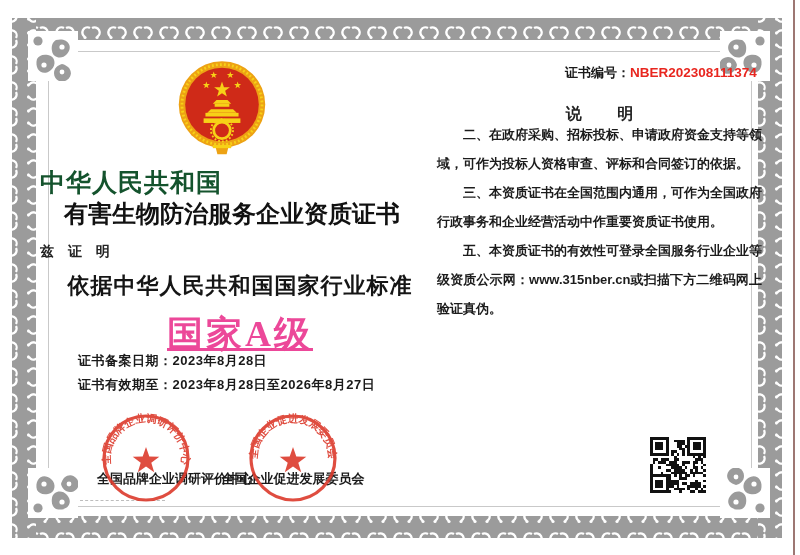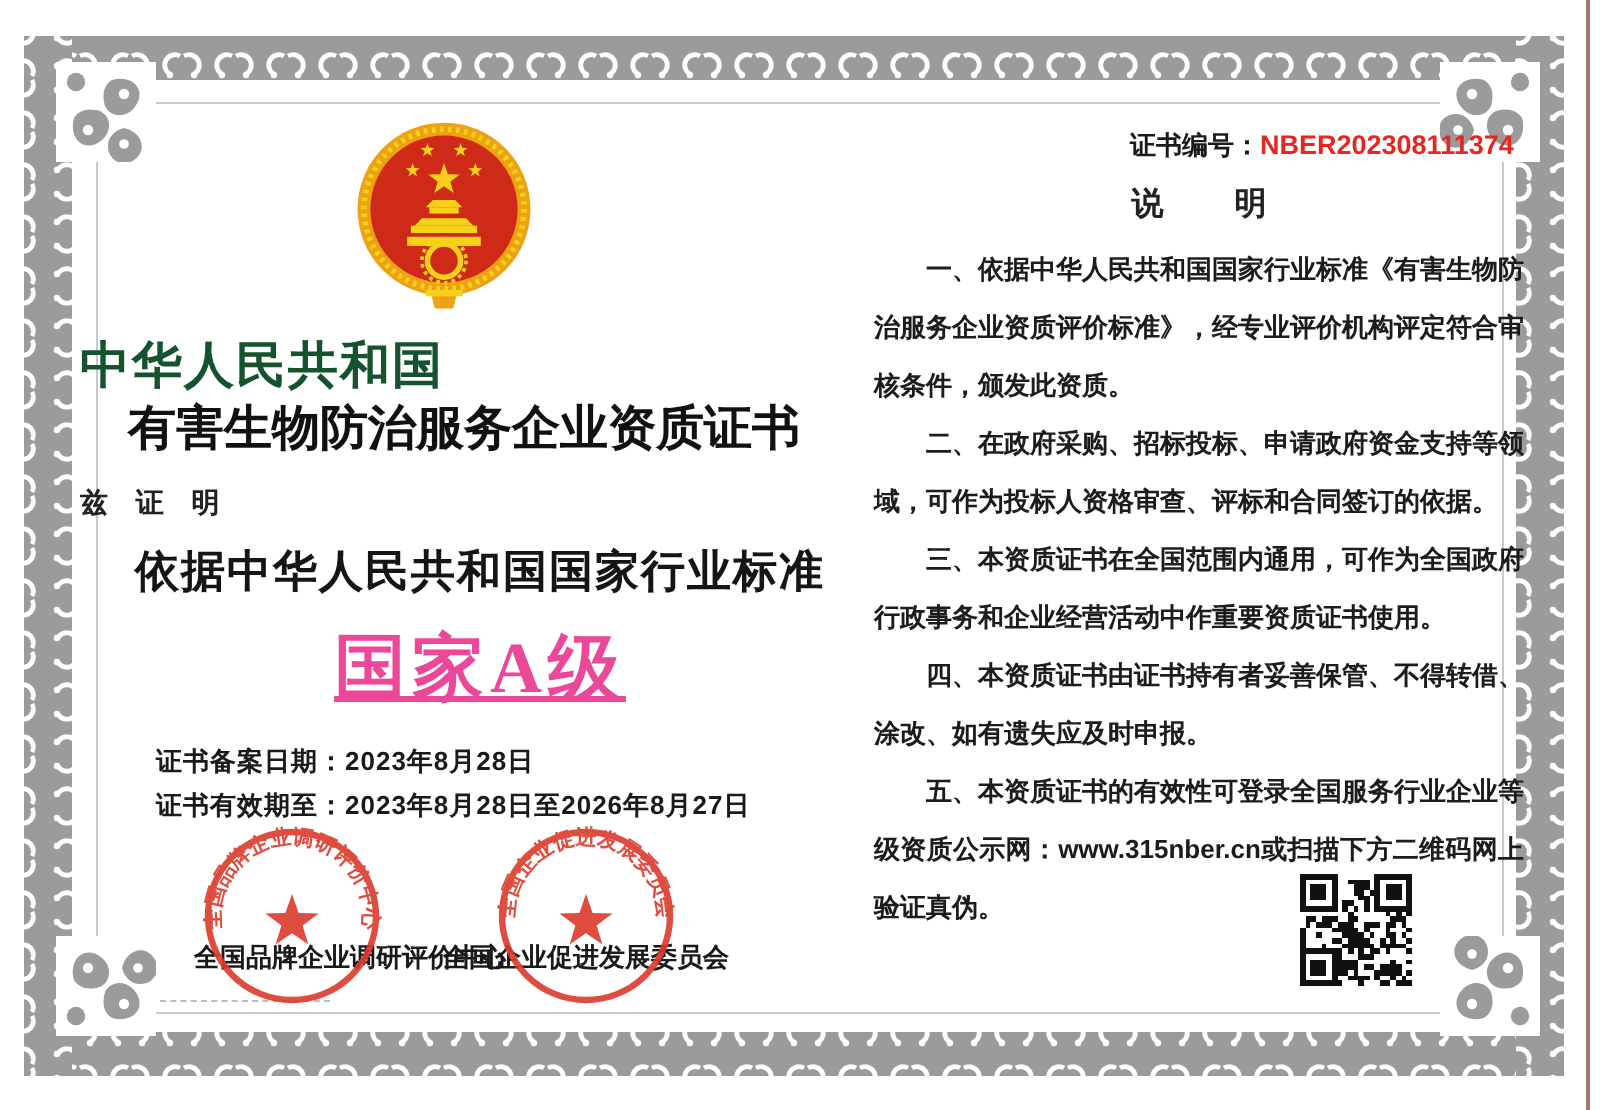--- a/index.html
+++ b/index.html
@@ -26,21 +26,21 @@
   .grade{left:40px;top:310px;width:400px;text-align:center;font-family:"Liberation Serif",serif;font-size:36px;font-weight:bold;letter-spacing:3px;}
   .dateline{left:78px;font-size:13px;font-weight:bold;color:#1a1a1a;letter-spacing:.5px;}
   .seal{position:absolute;width:90px;height:90px;opacity:.9;}
   .seal svg{width:90px;height:90px;display:block;}
   .seal-label{position:absolute;top:470px;font-size:13px;font-weight:bold;color:#1a1a1a;text-align:center;}
   .sig-line{position:absolute;left:80px;top:500px;width:85px;border-top:1px dashed #bdbdbd;}
 
   
   .certno{left:565px;top:64px;font-size:13px;font-weight:bold;color:#1a1a1a;white-space:nowrap;}
   .certno .num{font-size:13.5px;}
-  .expl-head{left:437px;top:92px;width:325px;text-align:center;font-size:16px;font-weight:bold;color:#222;white-space:pre;}
+  .expl-head{left:437px;top:104px;width:325px;text-align:center;font-size:16px;font-weight:bold;color:#222;white-space:pre;}
   .expl{left:437px;top:120px;width:325px;}
   .expl p{margin:0;font-size:13px;font-weight:bold;color:#1c1c1c;line-height:29px;text-align:justify;text-indent:2em;}
   .qr{position:absolute;left:650px;top:437px;width:56px;height:56px;display:grid;grid-template-columns:repeat(21,1fr);grid-template-rows:repeat(21,1fr);background:#fff;}
   .qr span{display:block;}
   .qr span.on{background:#111;}
 </style>
 </head>
 <body>
 
 <div class="page">
@@ -151,22 +151,22 @@
       <path d="M43,94 h14 l-2,8 h-10 z" fill="#eda214"></path>
       <rect x="40" y="92" width="20" height="3.4" fill="#f7d117"></rect>
     </svg>
   </div>
 
   <div class="abs title1">中华人民共和国</div>
   <div class="abs title2">有害生物防治服务企业资质证书</div>
   <div class="abs certify">兹 证 明</div>
   <div class="abs company">依据中华人民共和国国家行业标准</div>
   <div class="abs grade" style="color:#ec4899;text-decoration:underline;">国家A级</div>
-  <div class="abs dateline" style="top:372px;">证书备案日期：2023年8月28日</div>
-  <div class="abs dateline" style="top:394px;">证书有效期至：2023年8月28日至2026年8月27日</div>
+  <div class="abs dateline" style="top:352px;">证书备案日期：2023年8月28日</div>
+  <div class="abs dateline" style="top:376px;">证书有效期至：2023年8月28日至2026年8月27日</div>
 
   <div class="seal-label" style="left:70px;width:210px;">全国品牌企业调研评价中心</div>
   <div class="seal-label" style="left:198px;width:190px;">全国企业促进发展委员会</div>
   <div class="sig-line"></div>
 
   <div class="seal" style="left:101px;top:413px;">
     <svg viewBox="0 0 90 90" xmlns="http://www.w3.org/2000/svg">
       <circle cx="45" cy="45" r="42" fill="none" stroke="#dc3a2c" stroke-width="3.2"></circle>
       <path id="arcL" d="M16,66.3 A36,36 0 1 1 74,66.3" fill="none"></path>
       <text font-size="10.5" font-weight="bold" fill="#dc3a2c" text-anchor="middle">
@@ -184,24 +184,22 @@
       </text>
       <polygon fill="#dc3a2c" points="45,34 48.3,43.5 58.3,43.7 50.3,49.7 53.2,59.3 45,53.6 36.8,59.3 39.7,49.7 31.7,43.7 41.7,43.5"></polygon>
     </svg>
   </div>
 
   <div class="abs certno">
     <span>证书编号：</span><span class="num" style="color:#e8261f;">NBER202308111374</span>
   </div>
   <div class="abs expl-head">说        明</div>
   <div class="abs expl">
-    <p>一、依据中华人民共和国国家行业标准《有害生物防治服务企业资质评价标准》，经专业评价机构评定符合审核条件，颁发此资质。</p>
     <p>二、在政府采购、招标投标、申请政府资金支持等领域，可作为投标人资格审查、评标和合同签订的依据。</p>
     <p>三、本资质证书在全国范围内通用，可作为全国政府行政事务和企业经营活动中作重要资质证书使用。</p>
-    <p>四、本资质证书由证书持有者妥善保管、不得转借、涂改、如有遗失应及时申报。</p>
     <p>五、本资质证书的有效性可登录全国服务行业企业等级资质公示网：www.315nber.cn或扫描下方二维码网上验证真伪。</p>
   </div>
 
   <div class="qr" id="qr">
       <span class="on"></span>
       <span class="on"></span>
       <span class="on"></span>
       <span class="on"></span>
       <span class="on"></span>
       <span class="on"></span>

